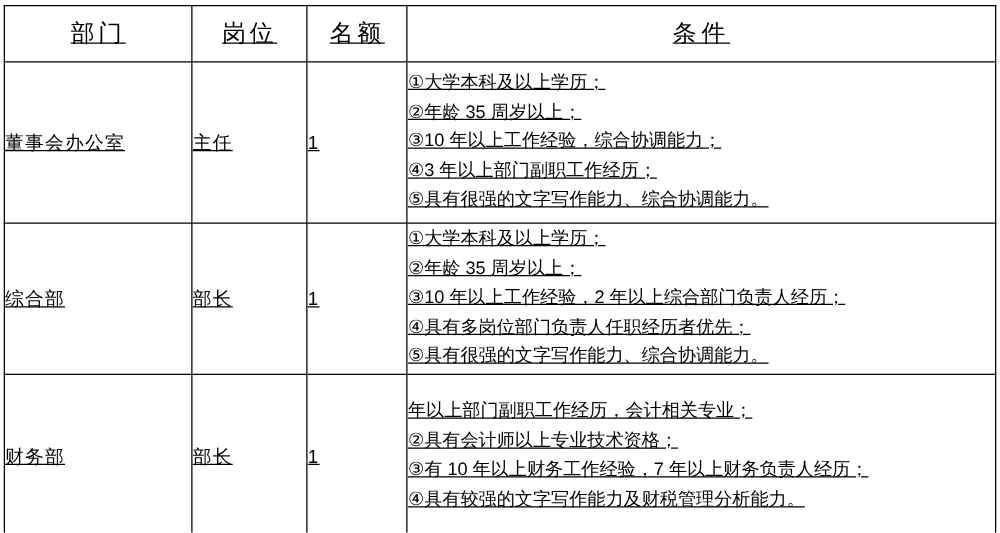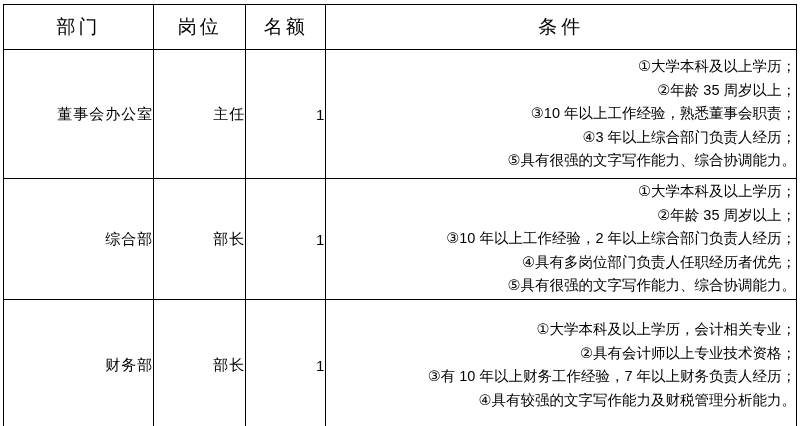--- a/index.html
+++ b/index.html
@@ -24,48 +24,49 @@
     border-collapse: collapse;
     width: 794px;
     margin: 0 auto;
     table-layout: fixed;
   }
   table.recruit td, table.recruit th {
     border: 1px solid #000000;
     vertical-align: middle;
     font-weight: normal;
     padding: 0;
+    text-decoration: underline;
   }
   col.c-dept  { width: 150px; }
   col.c-post  { width: 92px; }
   col.c-quota { width: 80px; }
   col.c-cond  { width: 470px; }
 
   
   tr.head td {
     height: 44px;
     text-align: center;
     font-size: 19px;
     letter-spacing: 3px;
   }
   tr.head td.cond-head {
     letter-spacing: 4px;
   }
 
   
   td.center {
-    text-align: right;
+    text-align: left;
     font-size: 15px;
     letter-spacing: 1px;
   }
   td.cond {
     font-size: 14.5px;
     line-height: 23.5px;
     padding: 6px 4px 6px 8px;
-    text-align: right;
+    text-align: left;
   }
   td.cond .line {
     white-space: normal;
   }
   .row1 td { height: 128px; }
   .row2 td { height: 120px; }
   .row3 td { height: 130px; }
 </style>
 </head>
 <body>
@@ -86,22 +87,22 @@
         <td class="cond-head">条件</td>
       </tr>
 
       <tr class="row1">
         <td class="center">董事会办公室</td>
         <td class="center">主任</td>
         <td class="center">1</td>
         <td class="cond">
           <div class="line">①大学本科及以上学历；</div>
           <div class="line">②年龄 35 周岁以上；</div>
-          <div class="line">③10 年以上工作经验，熟悉董事会职责；</div>
-          <div class="line">④3 年以上综合部门负责人经历；</div>
+          <div class="line">③10 年以上工作经验，综合协调能力；</div>
+          <div class="line">④3 年以上部门副职工作经历；</div>
           <div class="line">⑤具有很强的文字写作能力、综合协调能力。</div>
         </td>
       </tr>
 
       <tr class="row2">
         <td class="center">综合部</td>
         <td class="center">部长</td>
         <td class="center">1</td>
         <td class="cond">
           <div class="line">①大学本科及以上学历；</div>
@@ -110,21 +111,21 @@
           <div class="line">④具有多岗位部门负责人任职经历者优先；</div>
           <div class="line">⑤具有很强的文字写作能力、综合协调能力。</div>
         </td>
       </tr>
 
       <tr class="row3">
         <td class="center">财务部</td>
         <td class="center">部长</td>
         <td class="center">1</td>
         <td class="cond">
-          <div class="line">①大学本科及以上学历，会计相关专业；</div>
+          <div class="line">年以上部门副职工作经历，会计相关专业；</div>
           <div class="line">②具有会计师以上专业技术资格；</div>
           <div class="line">③有 10 年以上财务工作经验，7 年以上财务负责人经历；</div>
           <div class="line">④具有较强的文字写作能力及财税管理分析能力。</div>
         </td>
       </tr>
     </tbody>
   </table>
 </div>
 
 </body></html>

